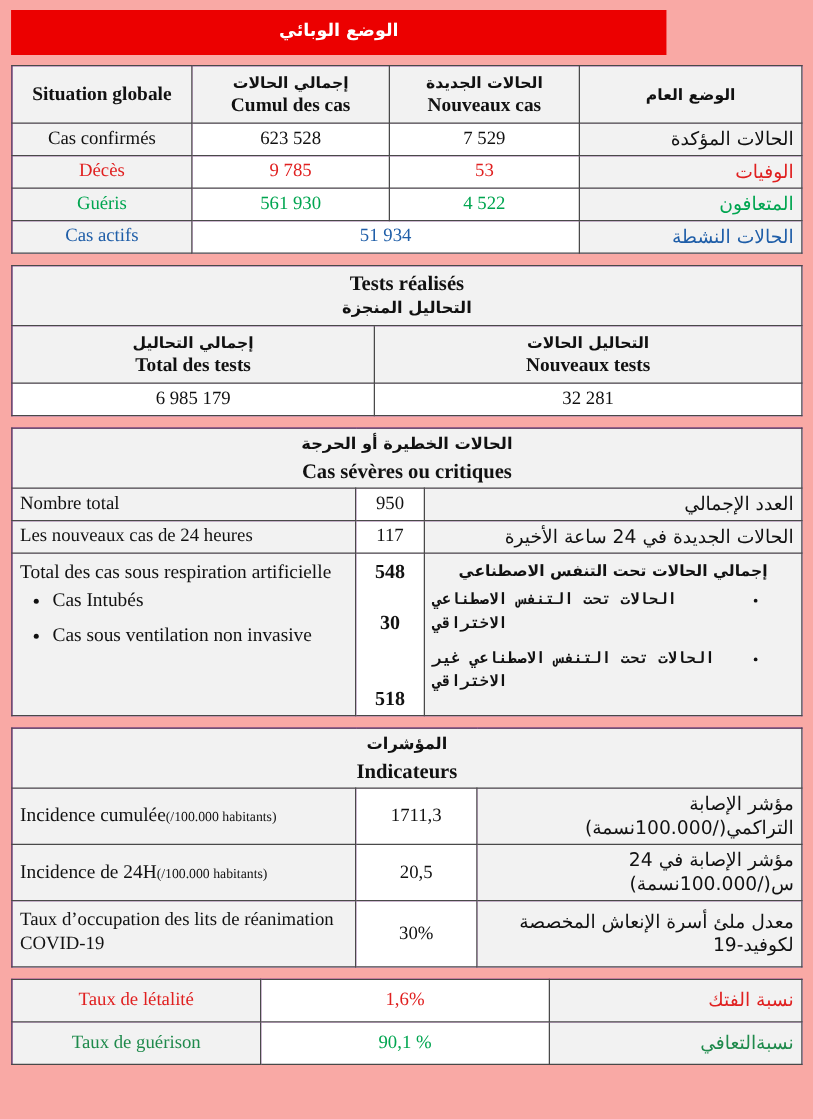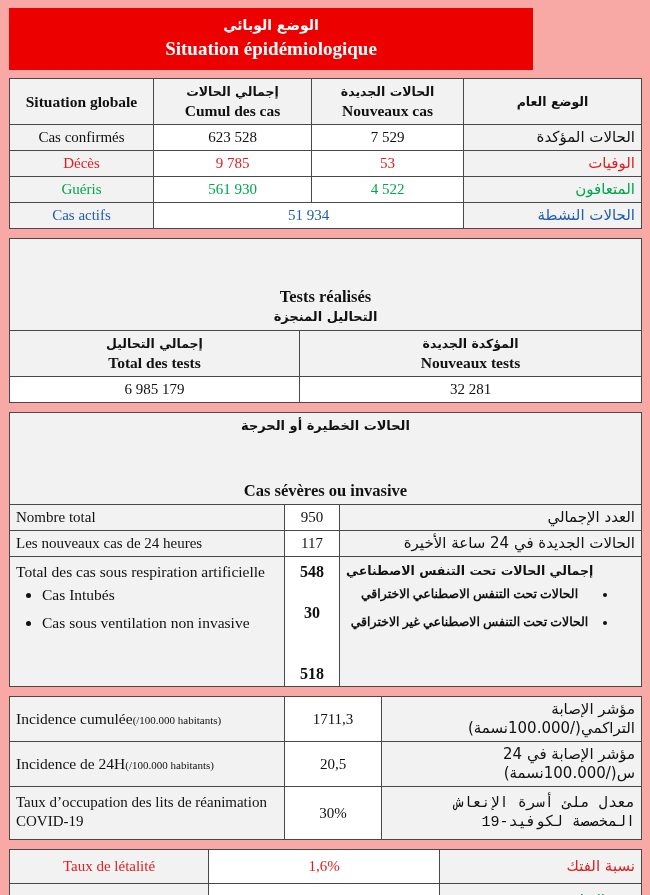--- a/index.html
+++ b/index.html
@@ -112,21 +112,20 @@
     font-family: "DejaVu Sans", "Liberation Sans", sans-serif;
     font-weight: bold;
     font-size: 13px;
     line-height: 20px;
   }
   .sechead .l2 {
     font-family: "Liberation Serif", serif;
     font-weight: bold;
     font-size: 16.5px;
     line-height: 21px;
-    margin-top: 44px;
   }
 
   
   .colhead {
     text-align: center;
     padding: 4px 2px 5px 2px;
   }
   .colhead .l1 {
     direction: rtl;
     font-family: "DejaVu Sans", "Liberation Sans", sans-serif;
@@ -158,35 +157,34 @@
     line-height: 20px;
   }
   ul.bul-ar {
     margin: 2px 20px 0 0;
     padding: 0 22px 0 0;
     list-style-type: disc;
     direction: rtl;
   }
   ul.bul-ar li {
     margin: 5px 0 9px 0;
-    font-family: Liberation Serif, serif;
+    font-family: Liberation Mono, monospace;
     font-weight: bold;
     font-size: 12.5px;
     line-height: 19px;
-    text-align: center;
+    text-align: left;
   }
 </style>
 </head>
 <body>
 
 <div class="page">
 
   <div class="banner">
     <div class="ar">الوضع الوبائي</div>
-    <div class="fr">Situation épidémiologique</div>
   </div>
 
   <table class="tbl">
     <colgroup>
       <col style="width:144px">
         <col style="width:158px">
         <col style="width:152px">
         <col style="width:178px">
     </colgroup>
     <tbody>
@@ -247,42 +245,42 @@
           <div class="l2">Tests réalisés</div>
           <div class="l1">التحاليل المنجزة</div>
         </td>
       </tr>
       <tr>
         <td class="colhead">
           <div class="l1">إجمالي التحاليل</div>
           <div class="l2">Total des tests</div>
         </td>
         <td class="colhead">
-          <div class="l1">المؤكدة الجديدة</div>
+          <div class="l1">التحاليل الحالات</div>
           <div class="l2">Nouveaux tests</div>
         </td>
       </tr>
       <tr>
         <td class="ctr num white">6 985 179</td>
         <td class="ctr num white">32 281</td>
       </tr>
     </tbody>
   </table>
 
   <table class="tbl">
     <colgroup>
         <col style="width:275px">
         <col style="width:55px">
         <col style="width:302px">
       </colgroup>
     <tbody>
       <tr>
         <td class="sechead" colspan="3">
           <div class="l1">الحالات الخطيرة أو الحرجة</div>
-          <div class="l2">Cas sévères ou invasive</div>
+          <div class="l2">Cas sévères ou critiques</div>
         </td>
       </tr>
       <tr>
         <td class="lft fr-n">Nombre total</td>
         <td class="ctr num-b white">950</td>
         <td class="ar">العدد الإجمالي</td>
       </tr>
       <tr>
         <td class="lft fr-n">Les nouveaux cas de 24 heures</td>
         <td class="ctr num-b white">117</td>
@@ -295,55 +293,61 @@
             <li>Cas Intubés</li>
             <li>Cas sous ventilation non invasive</li>
           </ul>
         </td>
         <td class="ctr white" style="vertical-align:top; padding-top:5px;">
           <div class="num-b" style="margin-bottom:22px;">548</div>
           <div class="num-b" style="margin-bottom:42px;margin-top:22px;">30</div>
           <div class="num-b">518</div>
         </td>
         <td style="vertical-align:top; padding-top:5px;">
-          <div class="ar" style="text-align:left;">إجمالي الحالات تحت التنفس الاصطناعي</div>
+          <div class="ar" style="text-align:center;">إجمالي الحالات تحت التنفس الاصطناعي</div>
           <ul class="bul-ar">
             <li>الحالات تحت التنفس الاصطناعي الاختراقي</li>
             <li>الحالات تحت التنفس الاصطناعي غير الاختراقي</li>
           </ul>
         </td>
       </tr>
     </tbody>
   </table>
 
   <table class="tbl">
     <colgroup>
         <col style="width:275px">
         <col style="width:97px">
         <col style="width:260px">
       </colgroup>
     <tbody>
       <tr>
+        <td class="sechead" colspan="3">
+          <div class="l1">المؤشرات</div>
+          <div class="l2">Indicateurs</div>
+        </td>
+      </tr>
+      <tr>
         <td class="lft">
           <span class="fr-n">Incidence cumulée</span><span class="small-note">(/100.000 habitants)</span>
         </td>
         <td class="ctr num-b white">1711,3</td>
         <td class="ar">مؤشر الإصابة التراكمي(/100.000نسمة)</td>
       </tr>
       <tr>
         <td class="lft">
           <span class="fr-n">Incidence de 24H</span><span class="small-note">(/100.000 habitants)</span>
         </td>
         <td class="ctr num-b white">20,5</td>
         <td class="ar">مؤشر الإصابة في 24 س(/100.000نسمة)</td>
       </tr>
       <tr>
         <td class="lft fr-n" style="padding-top:6px; padding-bottom:8px;">Taux d’occupation des lits de réanimation COVID-19</td>
         <td class="ctr num-b white">30%</td>
-        <td class="ar" style="text-align:right;font-family:Liberation Mono, monospace;">معدل ملئ أسرة الإنعاش المخصصة لكوفيد-19</td>
+        <td class="ar" style="text-align:right;">معدل ملئ أسرة الإنعاش المخصصة لكوفيد-19</td>
       </tr>
     </tbody>
   </table>
 
   <table class="tbl">
     <colgroup>
         <col style="width:199px">
         <col style="width:231px">
         <col style="width:202px">
       </colgroup>

